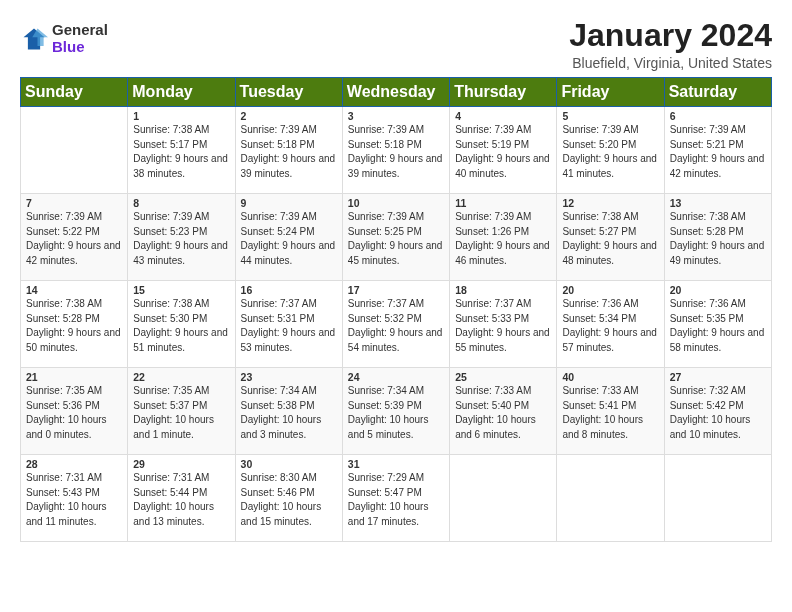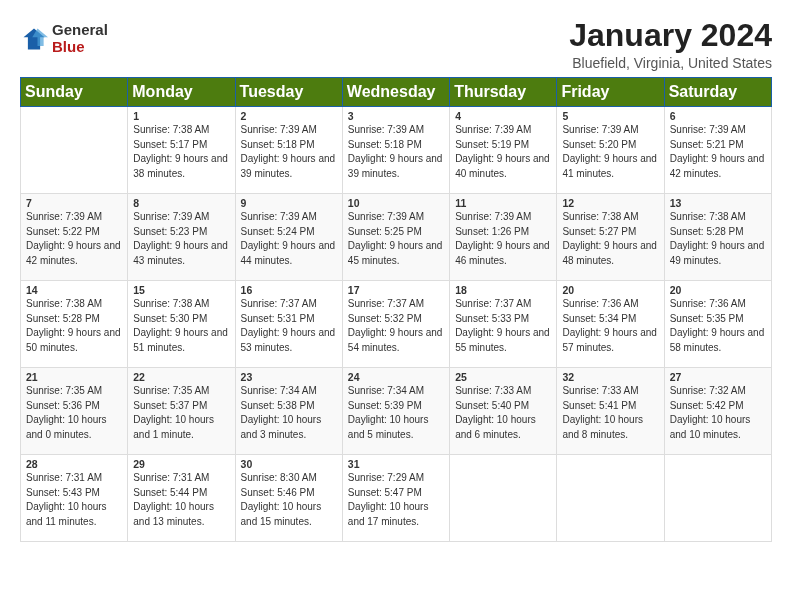--- a/index.html
+++ b/index.html
@@ -34,21 +34,21 @@
       line-height: 1.1;
     }
     .logo-general {
       font-size: 15px;
       font-weight: bold;
       color: #333;
     }
     .logo-blue {
       font-size: 15px;
       font-weight: bold;
-      color: #b91c1c;
+      color: #6d28d9;
     }
     .logo-icon {
       width: 28px;
       height: 28px;
       margin-right: 4px;
     }
     .title-block {
       text-align: right;
     }
     .main-title {
@@ -239,21 +239,21 @@
           </td>
           <td>
             <span class="day-num">24</span>
             <div class="day-info"><span>Sunrise: 7:34 AM</span><br><span>Sunset: 5:39 PM</span><br><span>Daylight: 10 hours and 5 minutes.</span></div>
           </td>
           <td>
             <span class="day-num">25</span>
             <div class="day-info"><span>Sunrise: 7:33 AM</span><br><span>Sunset: 5:40 PM</span><br><span>Daylight: 10 hours and 6 minutes.</span></div>
           </td>
           <td>
-            <span class="day-num">32</span>
+            <span class="day-num">40</span>
             <div class="day-info"><span>Sunrise: 7:33 AM</span><br><span>Sunset: 5:41 PM</span><br><span>Daylight: 10 hours and 8 minutes.</span></div>
           </td>
           <td>
             <span class="day-num">27</span>
             <div class="day-info"><span>Sunrise: 7:32 AM</span><br><span>Sunset: 5:42 PM</span><br><span>Daylight: 10 hours and 10 minutes.</span></div>
           </td>
         </tr>
         <tr>
           <td>
             <span class="day-num">28</span>

